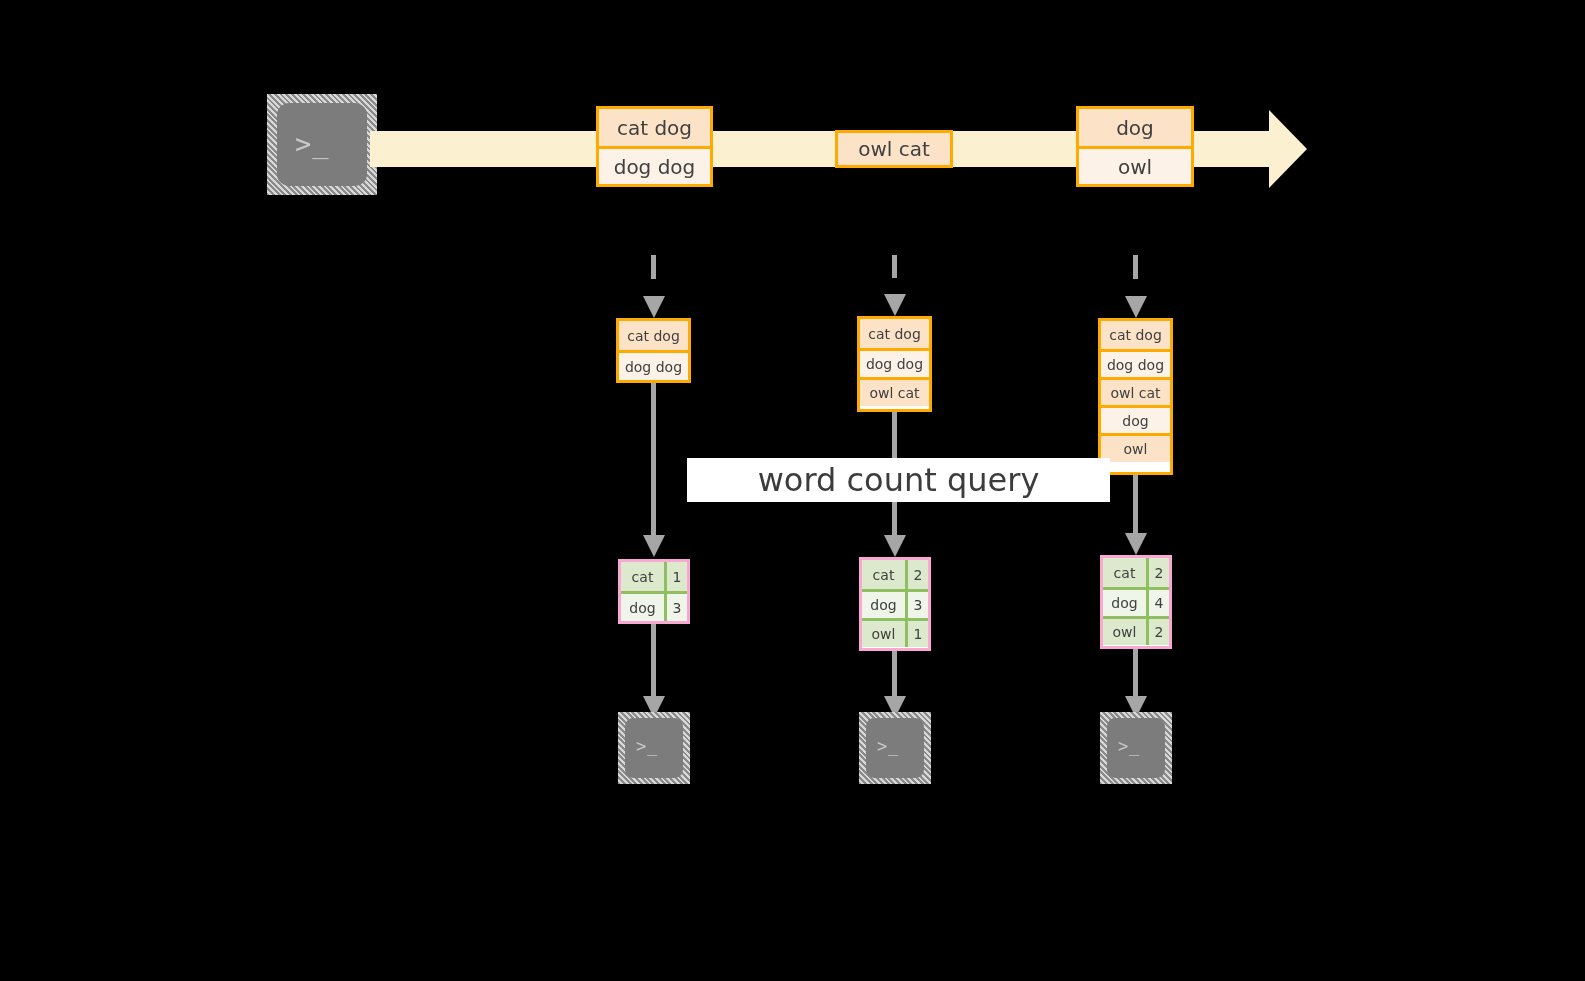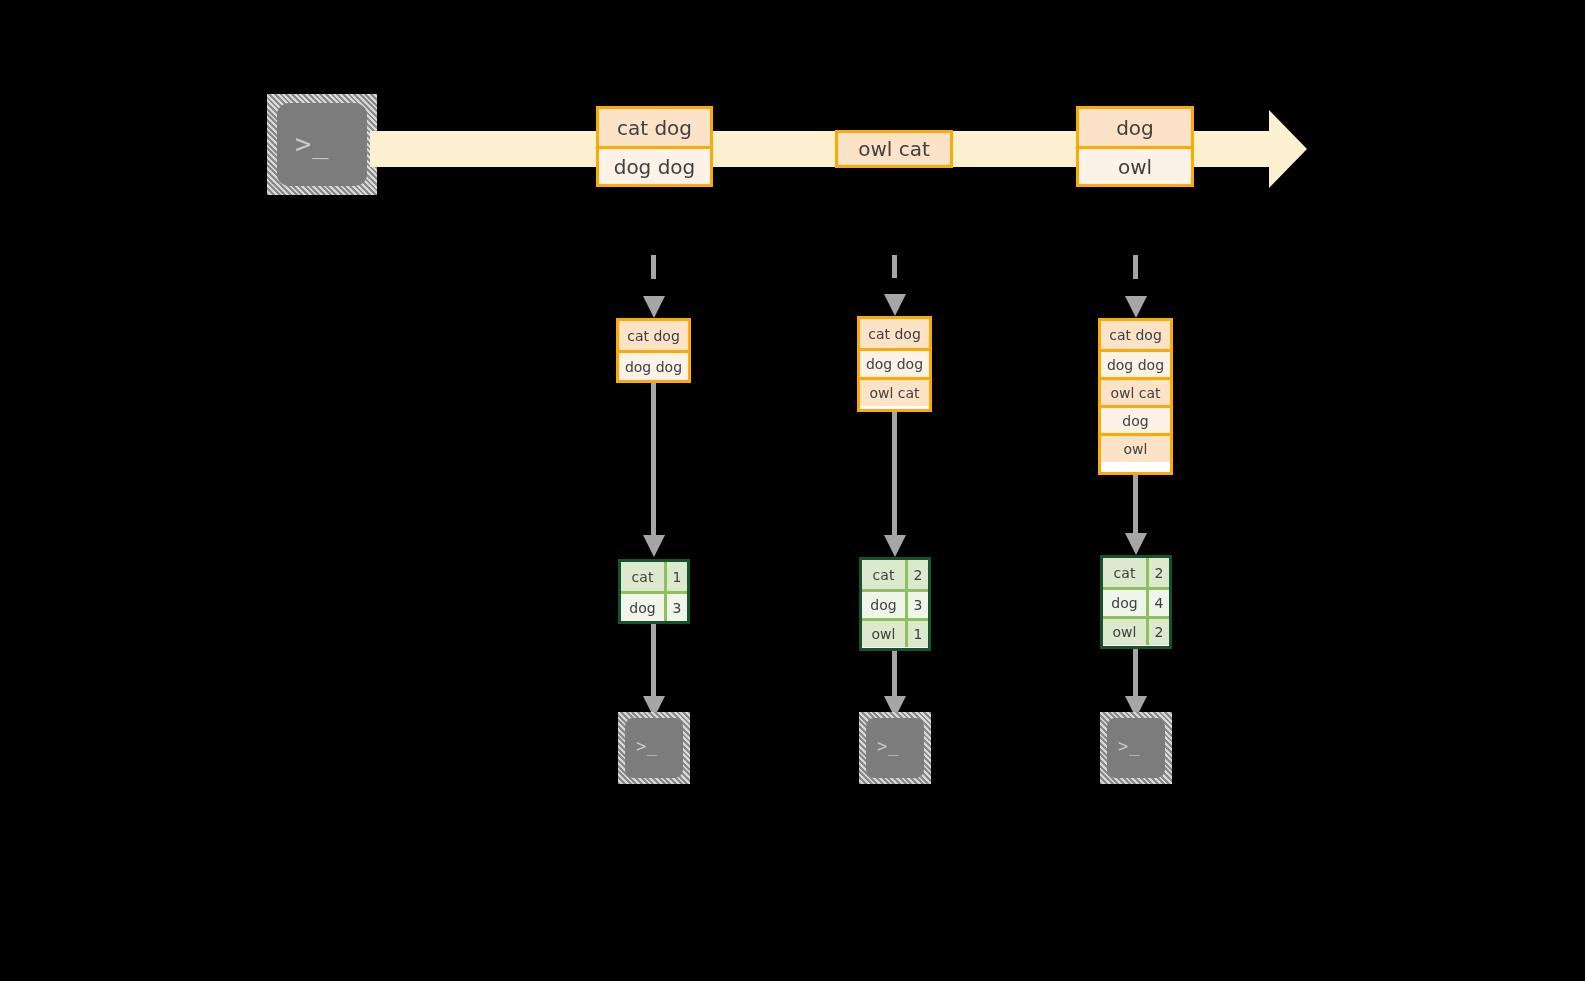--- a/index.html
+++ b/index.html
@@ -68,21 +68,21 @@
     color: #404040;
   }
   .atable .row.dark  { background: #fce3c8; }
   .atable .row.light { background: #fdf2e8; }
   .atable .row + .row { border-top: 3px solid #ffaa00; }
 
   
   .gtable {
     position: absolute;
     box-sizing: border-box;
-    border: 3px solid #14532d;
+    border: 3px solid #f9a8d4;
     background: #ffffff;
   }
   .gtable .grow {
     box-sizing: border-box;
     display: flex;
   }
   .gtable .grow + .grow { border-top: 3px solid #8fbf60; }
   .gtable .gcell {
     box-sizing: border-box;
     display: flex;
@@ -266,14 +266,15 @@
   <div class="varrow" style="left:1133px; top:649px; width:5px; height:71px;">
     <div class="shaft" style="height:49px;"></div>
     <div class="head" style="top:47px;"></div>
   </div>
 
   <div class="term" style="left:1100px; top:712px; width:72px; height:72px;">
     <div class="inner" style="left:7px; top:6px; right:7px; bottom:6px;"></div>
     <div class="glyph" style="left:18px; top:26px; font-size:17px;">&gt;_</div>
   </div>
 
+  <div class="qlabel" style="left:687px; top:458px; width:423px; height:44px; font-size:32px;">word count query</div>
 
 </div>
 
 </body></html>

